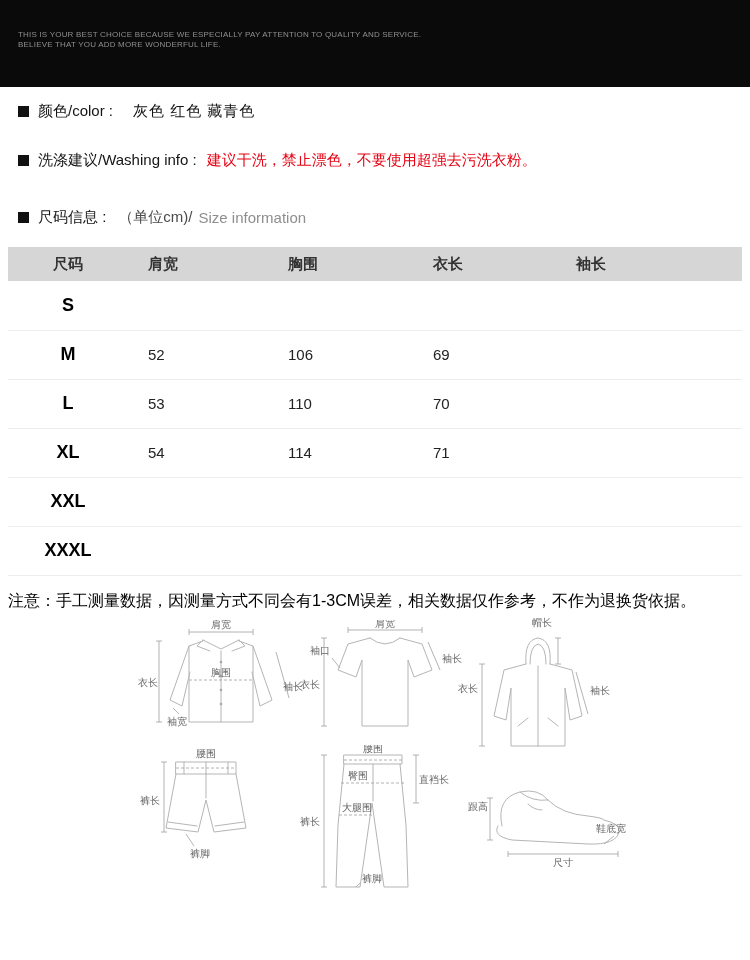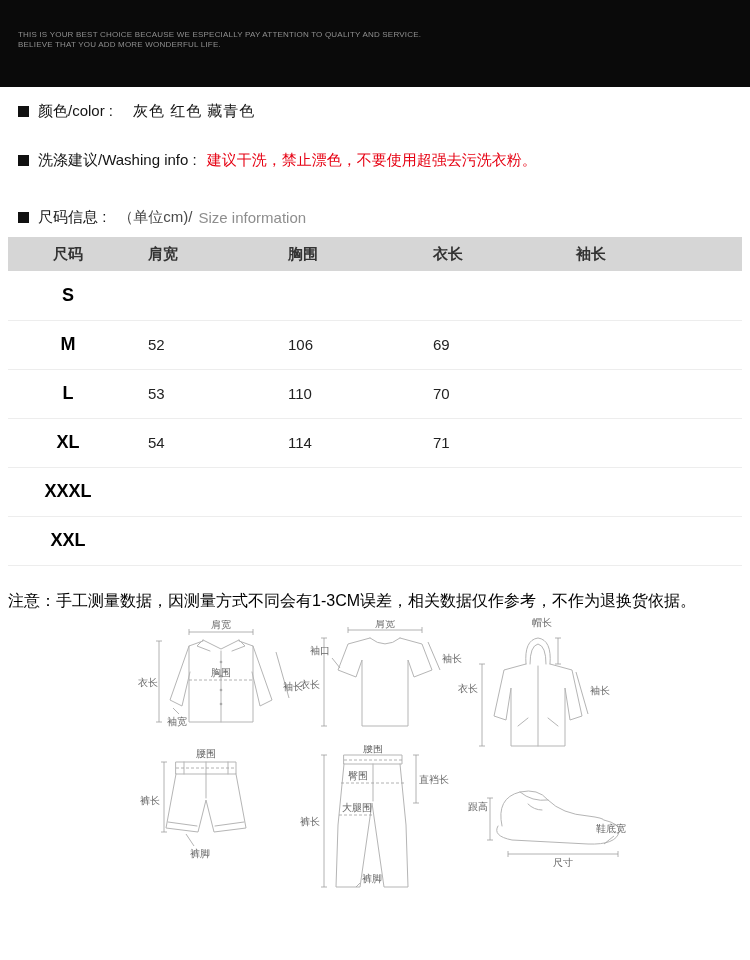--- a/index.html
+++ b/index.html
@@ -17,21 +17,21 @@
   .bullet{width:11px;height:11px;background:#111;margin-right:9px;flex:0 0 auto;}
   .info-row .label{color:#141414;}
   .row-color{top:102px;}
   .row-color .value{margin-left:20px;letter-spacing:1px;}
   .row-wash{top:151px;}
   .row-wash .value{margin-left:10px;color:#e60012;}
   .row-size{top:208px;}
   .row-size .unit{margin-left:12px;color:#4a4a4a;}
   .row-size .en{margin-left:6px;color:#8e8e8e;}
   
-  .size-table{position:absolute;top:237px;left:8px;width:734px;border-collapse:collapse;table-layout:fixed;}
+  .size-table{position:absolute;top:247px;left:8px;width:734px;border-collapse:collapse;table-layout:fixed;}
   .size-table thead tr{height:34px;background:#d6d6d6;}
   .size-table th{font-size:15px;font-weight:bold;color:#333;text-align:left;padding:0 0 0 20px;}
   .size-table th.first{text-align:center;padding:0;}
   .size-table tbody tr{height:49px;}
   .size-table tbody td{border-bottom:1px solid #ededed;font-size:15px;color:#222;padding:0 0 0 20px;}
   .size-table td.size{font-size:18px;font-weight:bold;color:#000;text-align:center;padding:0;}
   
   .note{position:absolute;top:575px;left:8px;font-size:16px;color:#000;text-align:center;}
   
   .diagram{position:absolute;}
@@ -109,28 +109,28 @@
         <td></td>
       </tr>
       <tr>
         <td class="size">XL</td>
         <td>54</td>
         <td>114</td>
         <td>71</td>
         <td></td>
       </tr>
       <tr>
+        <td class="size">XXL</td>
+        <td></td>
+        <td></td>
+        <td></td>
+        <td></td>
+      </tr>
+      <tr>
         <td class="size">XXXL</td>
-        <td></td>
-        <td></td>
-        <td></td>
-        <td></td>
-      </tr>
-      <tr>
-        <td class="size">XXL</td>
         <td></td>
         <td></td>
         <td></td>
         <td></td>
       </tr>
     </tbody>
   </table>
 
   <p class="note">注意：手工测量数据，因测量方式不同会有1-3CM误差，相关数据仅作参考，不作为退换货依据。</p>
 

